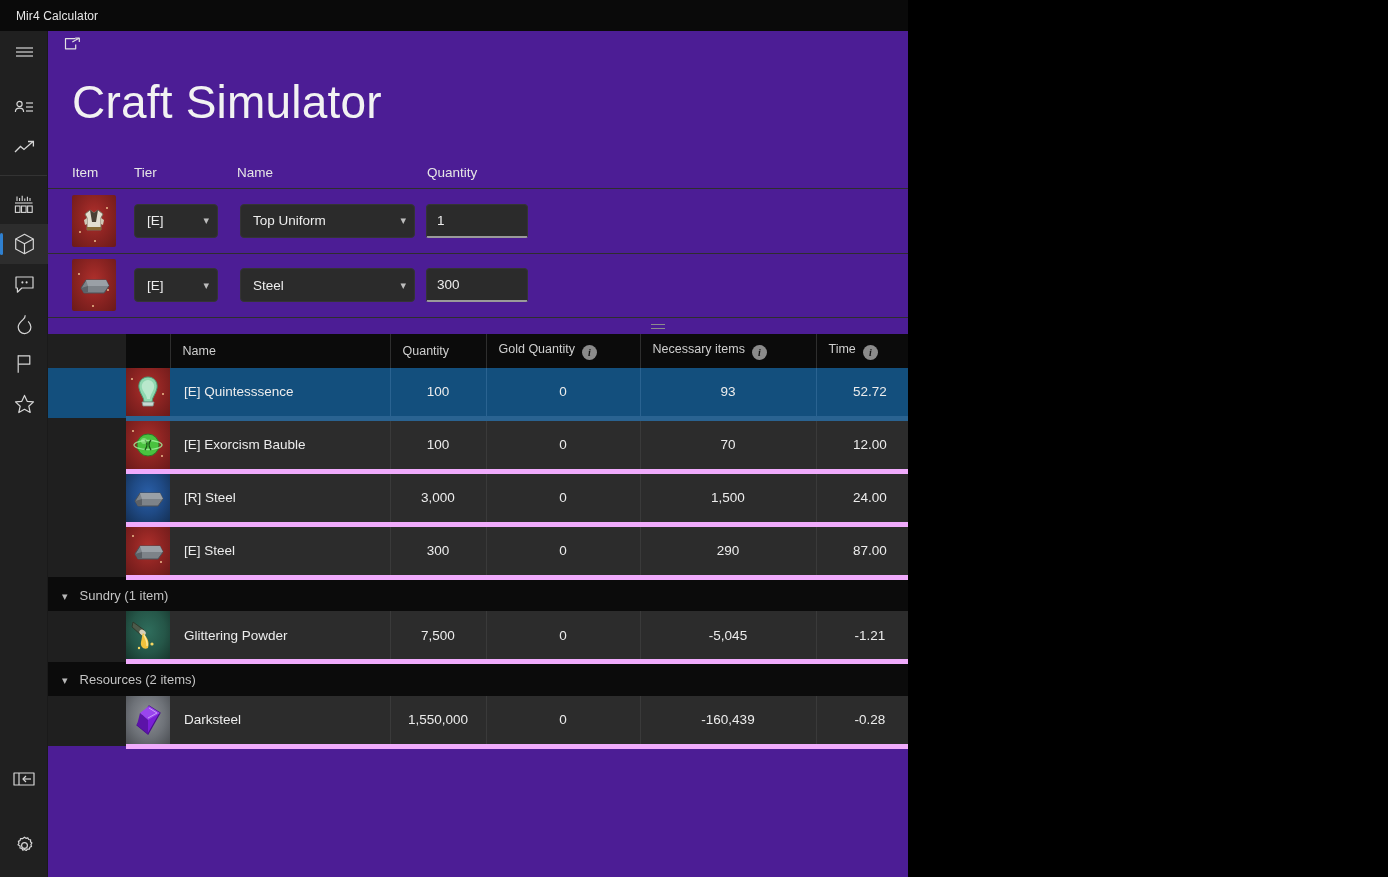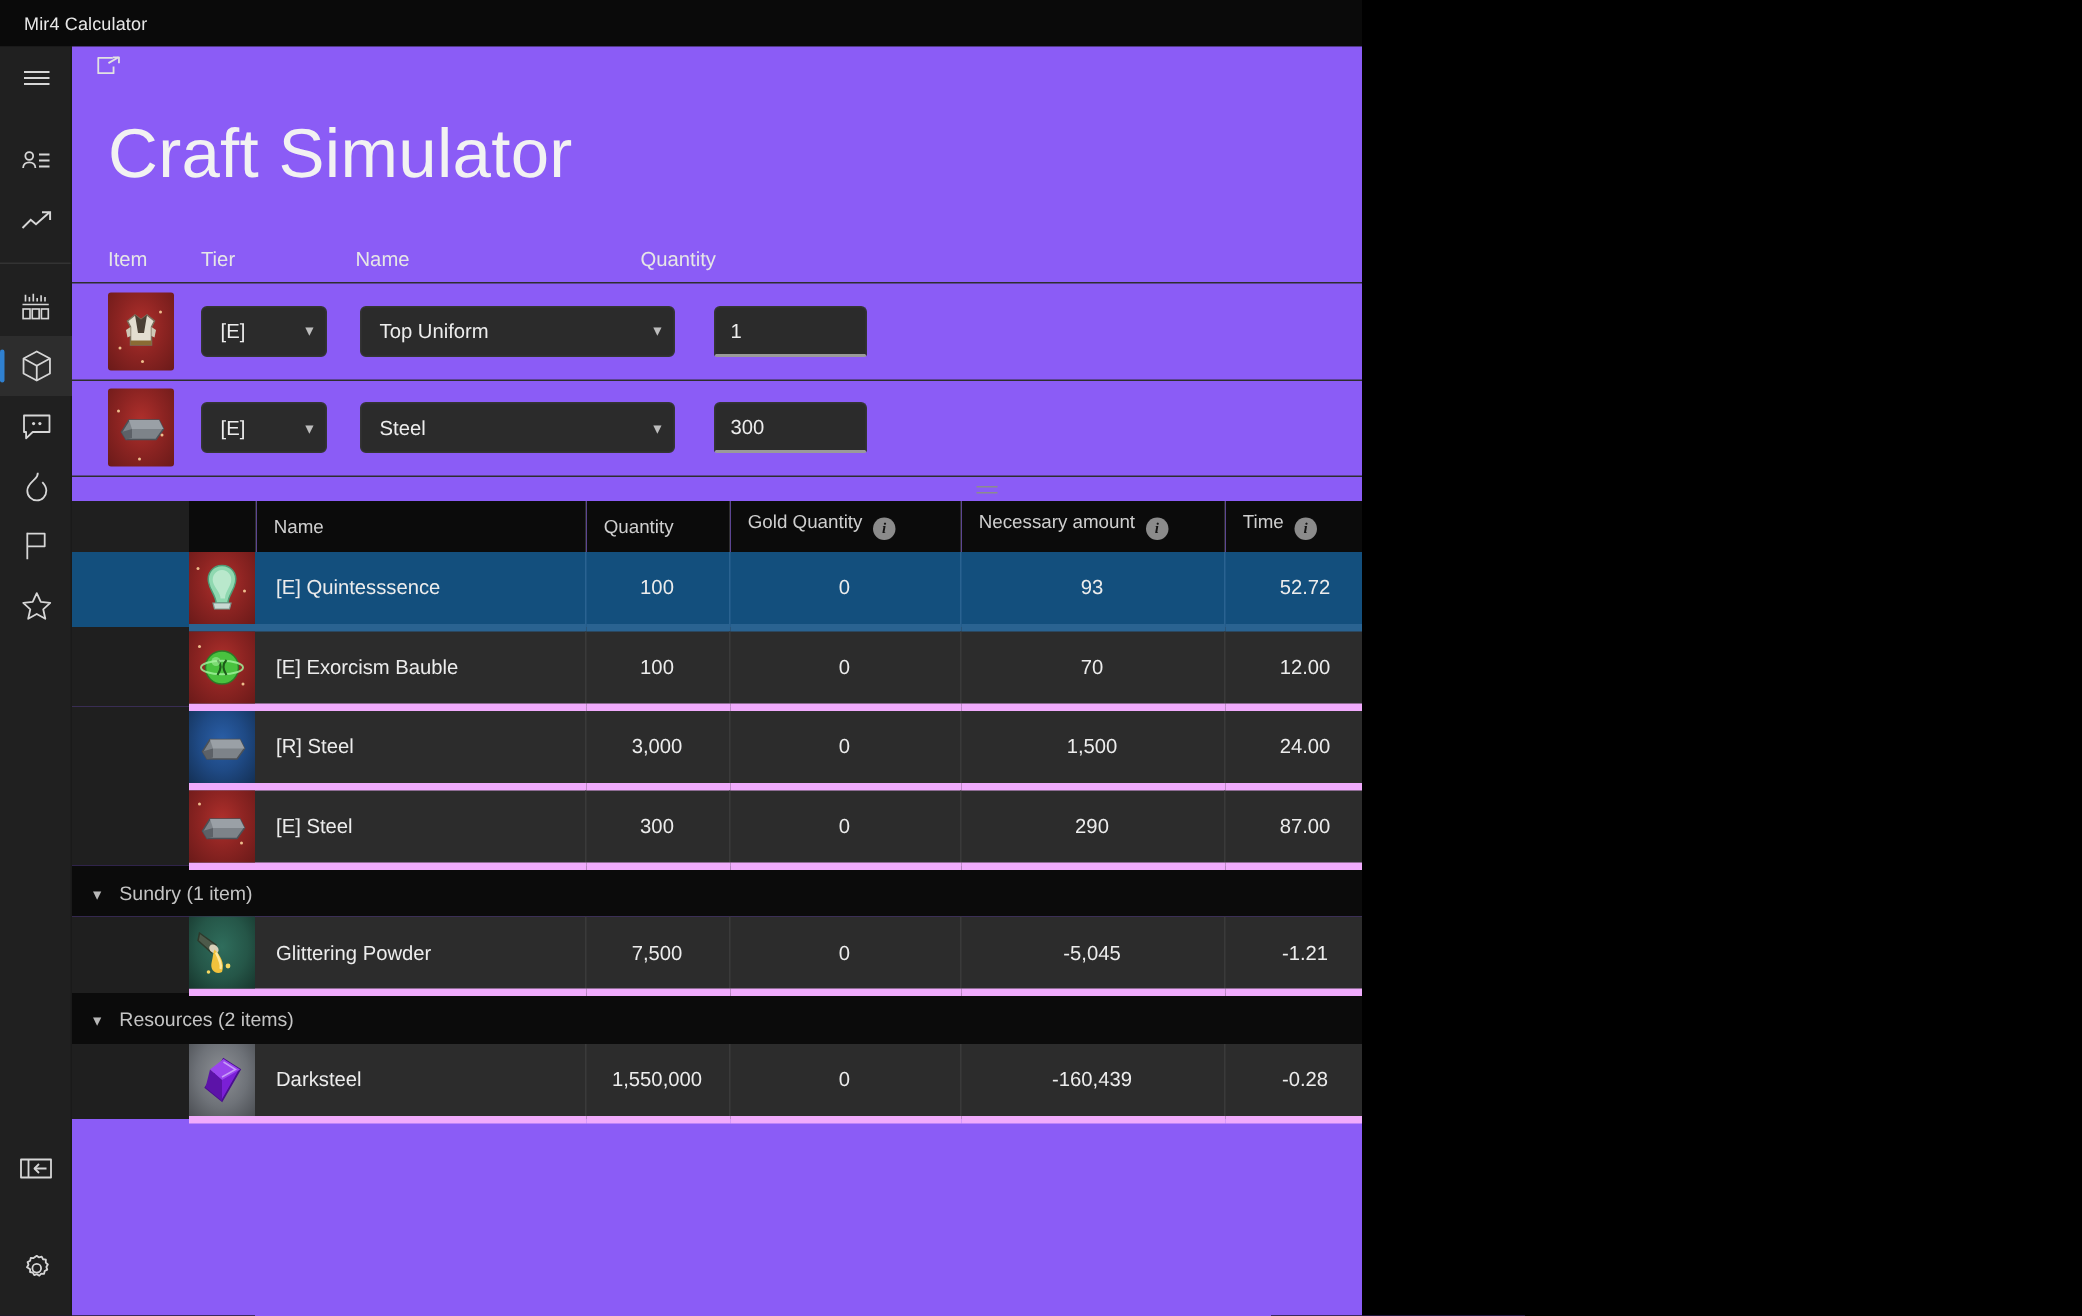--- a/index.html
+++ b/index.html
@@ -40,21 +40,21 @@
   .nav-btn svg { display:block; }
   .nav-btn.sel { background: #2d2d2d; }
   .nav-btn.sel::before {
     content:""; position:absolute; left:0; top:9px;
     width:3px; height:22px; background:#2f80d0; border-radius:2px;
   }
   .nav-gap { height: 16px; }
   .nav-div { height:1px; background:#333; margin: 8px 0 8px 0; }
   .spacer { flex: 1 1 auto; }
   
-  #main { flex:1 1 auto; background:#8b5cf6; position:relative; overflow:hidden; }
+  #main { flex:1 1 auto; background:#4c1d95; position:relative; overflow:hidden; }
   #toolbar { height: 32px; display:flex; align-items:center; padding-left:16px; }
   .tool-ico { color:#e2e2e2; }
   h1#page-title {
     font-size: 46px; font-weight: 300; color:#f2f2f2;
     letter-spacing: .2px; margin: 14px 0 0 24px; line-height:1.1;
   }
   
   #craft-section { margin-top: 30px; }
   .craft-head {
     display:flex; align-items:center; height:30px;
@@ -79,21 +79,21 @@
   .bg-green{background: radial-gradient(ellipse at 50% 42%, #2f6d5c 0%, #255648 55%, #17362d 100%); }
   .bg-gray{ background: radial-gradient(ellipse at 50% 42%, #8e9196 0%, #6e7278 55%, #4b4e53 100%); }
   .sparkle { position:absolute; width:2px; height:2px; background:#ffd9a0; border-radius:50%; opacity:.85; }
   .select-box {
     background:#2b2b2b; border:1px solid #343434; border-radius:4px;
     height:34px; display:flex; align-items:center;
     padding: 0 8px 0 12px; color:#ededed; font-size:13.5px;
     justify-content:space-between; cursor:pointer;
   }
   .sel-tier { width:84px; margin-right:22px; }
-  .sel-name { width:210px; margin-right:26px; }
+  .sel-name { width:175px; margin-right:11px; }
   .chev { color:#bdbdbd; font-size:11px; margin-left:6px; }
   .qty-input {
     width:102px; height:34px; background:#2b2b2b;
     border:1px solid #343434; border-bottom:2px solid #9a9a9a;
     border-radius:4px 4px 2px 2px;
     color:#ededed; font-size:13.5px; padding:0 10px;
     font-family:"Liberation Sans", sans-serif;
   }
   
   #table-wrap { margin-top:16px; padding-left:0; }
@@ -371,21 +371,21 @@
                 <span>Quantity</span>
               </th>
               <th>
                 <span>Gold Quantity</span><span class="info-i">i</span>
               </th>
               <th>
                 <span class="grip">
                     <i></i>
                     <i></i>
                   </span>
-                <span>Necessary amount</span><span class="info-i">i</span>
+                <span>Necessary items</span><span class="info-i">i</span>
               </th>
               <th>
                 <span>Time</span><span class="info-i">i</span>
               </th>
 
             </tr>
           </thead>
           <tbody>
 
 

